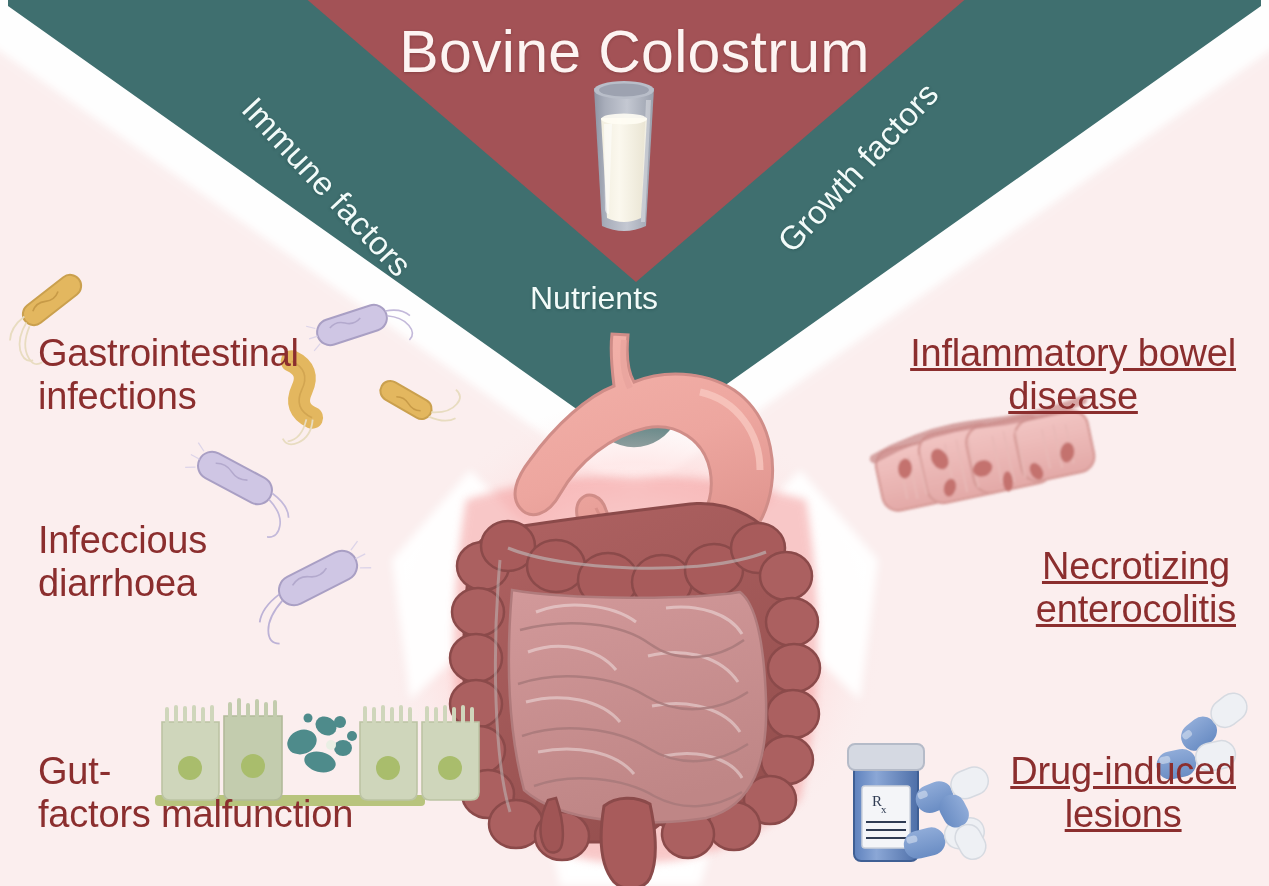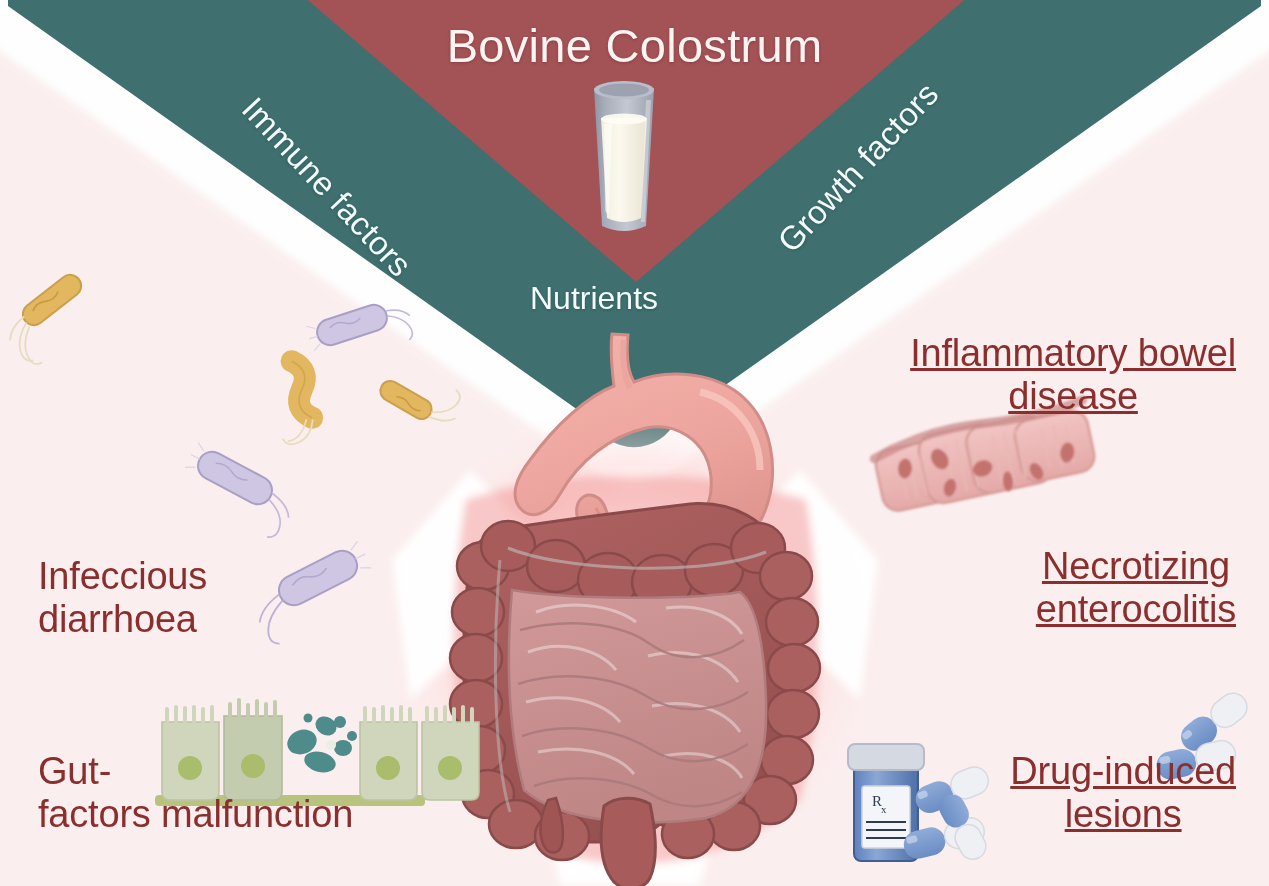--- a/index.html
+++ b/index.html
@@ -37,21 +37,21 @@
   }
   .lbl.left  { text-align: left; }
   .lbl.right { text-align: center; text-decoration: underline; }
 
   #title {
     position: absolute;
     left: 0; right: 0;
     top: 18px;
     text-align: center;
     color: #fdf4f2;
-    font-size: 47px;
+    font-size: 59px;
     font-weight: 400;
     letter-spacing: 0.3px;
     font-family: "Liberation Sans", sans-serif;
     text-shadow: 0 1px 3px rgba(60,20,20,.28);
   }
   .vane {
     position: absolute;
     color: #f2fbf9;
     font-size: 33px;
     font-weight: 400;
@@ -72,21 +72,21 @@
   #nutrients {
     position: absolute;
     left: 530px; top: 280px;
     color: #f2fbf9;
     font-size: 32px;
     white-space: nowrap;
     text-shadow: 0 1px 3px rgba(10,45,45,.30);
   }
 
   #lbl-gi    { left: 38px;  top: 332px; }
-  #lbl-diar  { left: 38px;  top: 555px; }
+  #lbl-diar  { left: 38px;  top: 519px; }
   #lbl-gut   { left: 38px;  top: 750px; }
   #lbl-ibd   { right: 33px; top: 332px; }
   #lbl-nec   { right: 33px; top: 545px; }
   #lbl-drug  { right: 33px; top: 750px; }
 </style>
 </head>
 <body>
 
 <div id="stage">
 
@@ -510,20 +510,22 @@
   <div class="layer" id="text-layer">
 
     <div id="title">Bovine Colostrum</div>
 
     <div class="vane" id="vane-immune">Immune factors</div>
 
     <div class="vane" id="vane-growth">Growth factors</div>
 
     <div id="nutrients">Nutrients</div>
 
+    <div class="lbl left" id="lbl-gi">Gastrointestinal
+infections</div>
 
     <div class="lbl left" id="lbl-diar">Infeccious
 diarrhoea</div>
 
     <div class="lbl left" id="lbl-gut">Gut-
 factors malfunction</div>
 
     <div class="lbl right" id="lbl-ibd">Inflammatory bowel
 disease</div>
 

